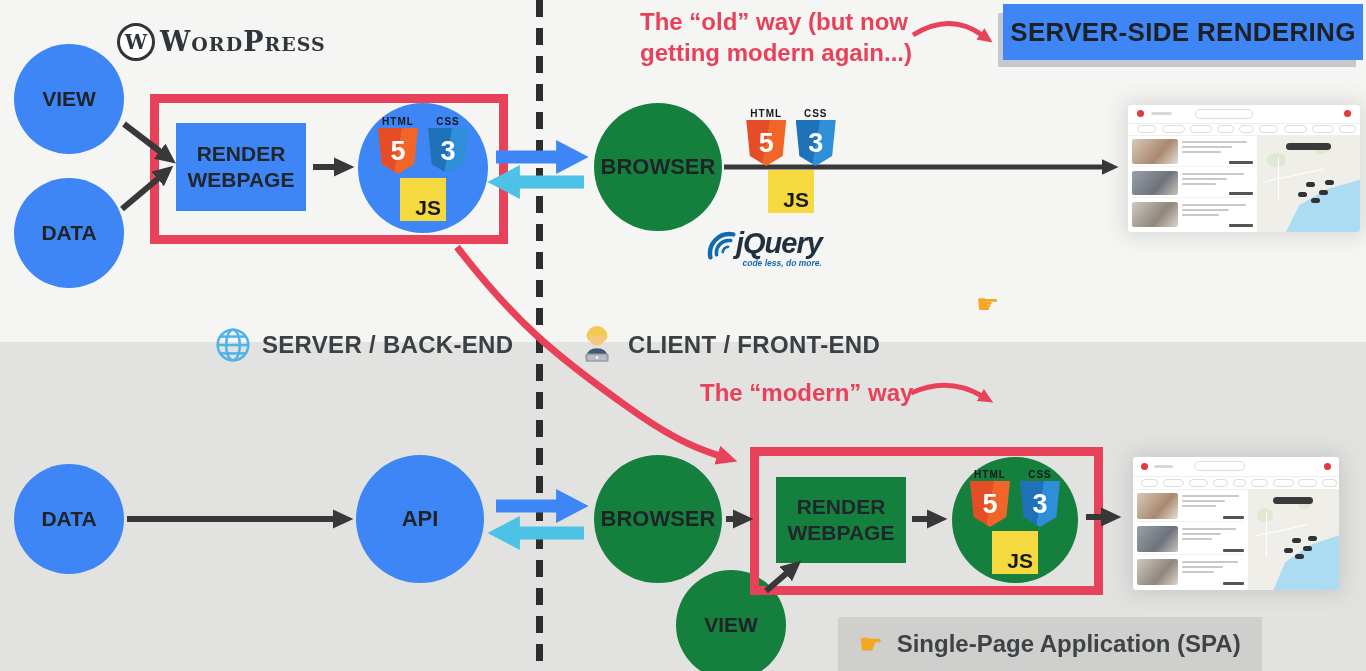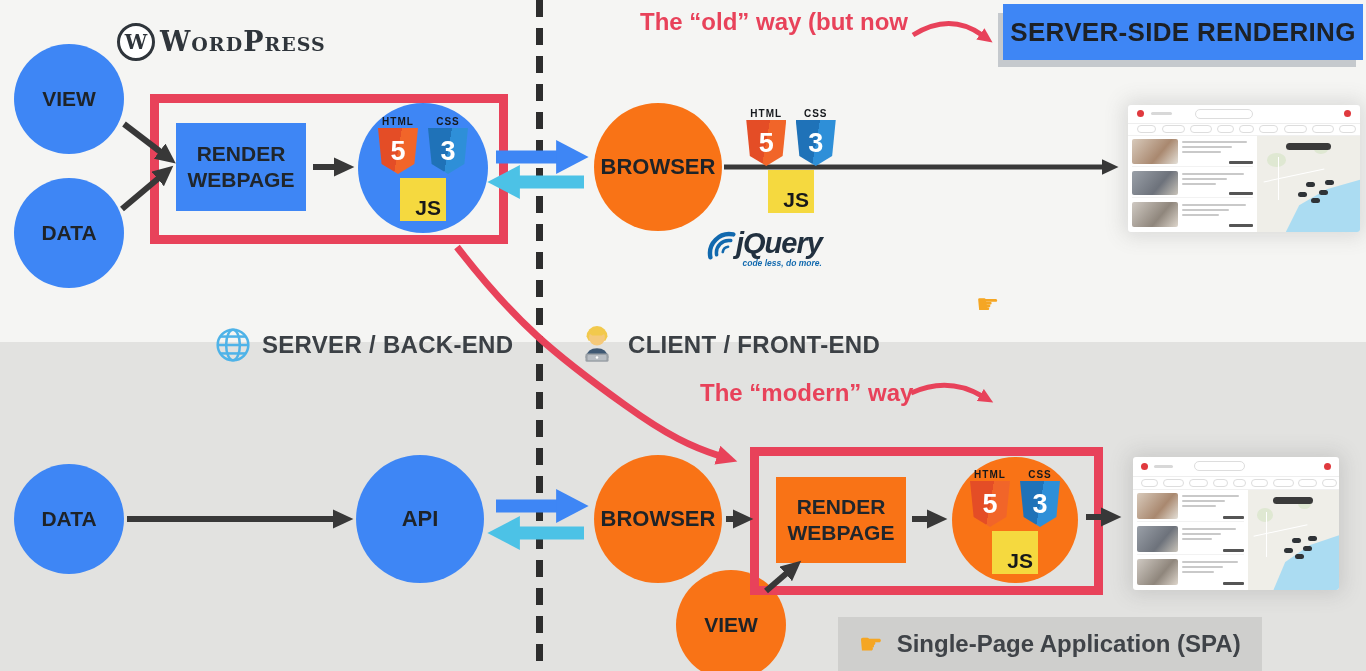--- a/index.html
+++ b/index.html
@@ -10,21 +10,21 @@
   
   .bg-top{left:0;top:0;width:1366px;height:342px;background:#f5f5f3;z-index:0;}
   .bg-bottom{left:0;top:342px;width:1366px;height:329px;background:#e2e2e0;z-index:0;}
   .dashed-line{left:536px;top:0;width:7px;height:671px;z-index:1;
     background:repeating-linear-gradient(to bottom,#2d2d2d 0 17px,transparent 17px 28px);}
 
   
   .circle{border-radius:50%;display:flex;align-items:center;justify-content:center;
           font-weight:bold;color:#1e2328;z-index:2;}
   .c-blue{background:#3e86f5;}
-  .c-cyan{background:#f97316;}
+  .c-cyan{background:#15803d;}
 
   
   .red-box{border:9px solid #e8425a;z-index:4;background:transparent;box-sizing:border-box;}
 
   
   .render-box{display:flex;flex-direction:column;align-items:center;justify-content:center;
     font-weight:bold;font-size:21px;line-height:26px;color:#20262c;z-index:4;}
 
   
   .big-box{display:flex;align-items:center;justify-content:center;font-weight:bold;
@@ -171,20 +171,21 @@
       </g>
     </svg>
     <div>
       <div class="jq-name">jQuery</div>
       <div class="jq-tag">code less, do more.</div>
     </div>
   </div>
 
   <div class="abs red-note" style="left:640px;top:6px;">
     <div>The “old” way (but now</div>
+    <div>getting modern again...)</div>
   </div>
 
   <div class="abs big-box blue" style="left:1003px;top:4px;width:360px;height:56px;">SERVER-SIDE RENDERING</div>
 
   <div class="abs site-shot" style="left:1128px;top:105px;width:232px;height:127px;">
     <div class="ss-header">
       <span class="ss-logo"></span>
       <span class="ss-bar" style="width:10%;"></span>
       <span class="ss-pill" style="width:26%;margin-left:8%;"></span>
       <span class="ss-avatar"></span>

